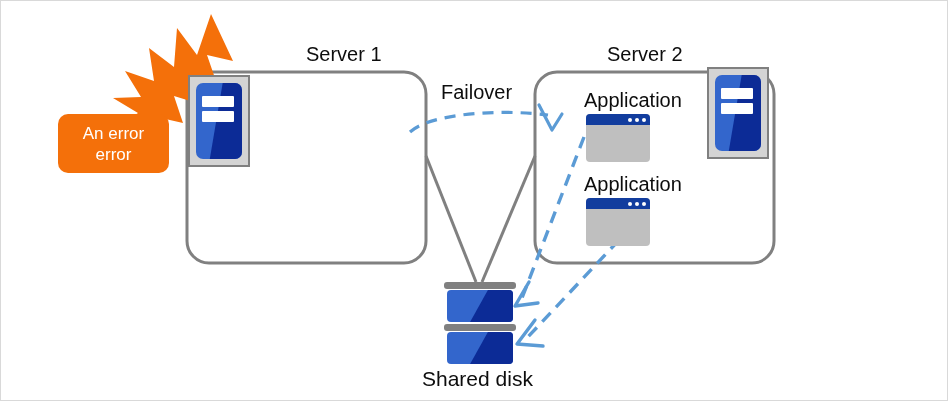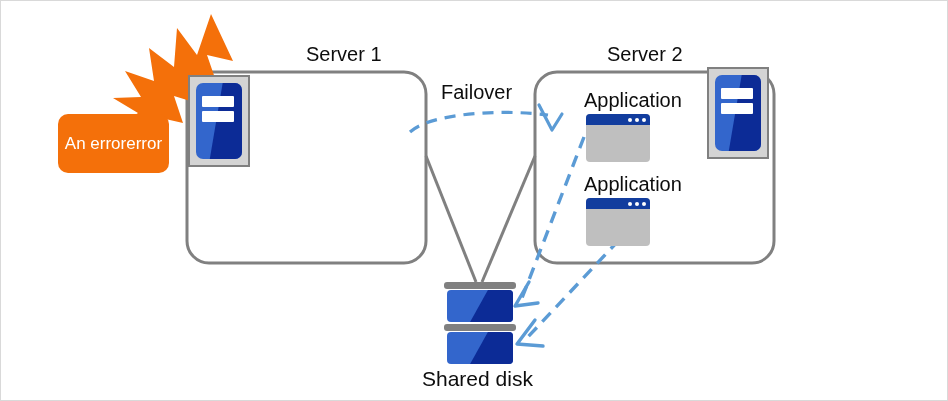--- a/index.html
+++ b/index.html
@@ -44,21 +44,21 @@
 
   .error-box {
     position: absolute;
     left: 57px;
     top: 113px;
     width: 111px;
     height: 59px;
     background: #f4700a;
     border-radius: 10px;
     display: flex;
-    flex-direction: row;
+    flex-direction: column;
     align-items: center;
     justify-content: center;
     color: #ffffff;
     font-size: 17px;
     line-height: 21px;
     font-family: "Liberation Sans", sans-serif;
   }
 
   .srv-icon {
     position: absolute;

